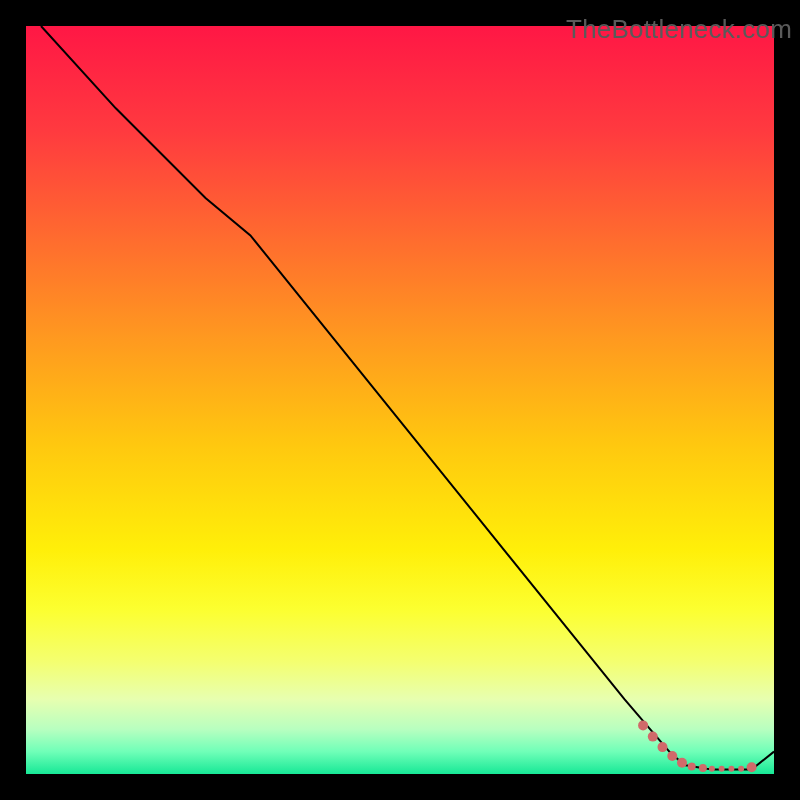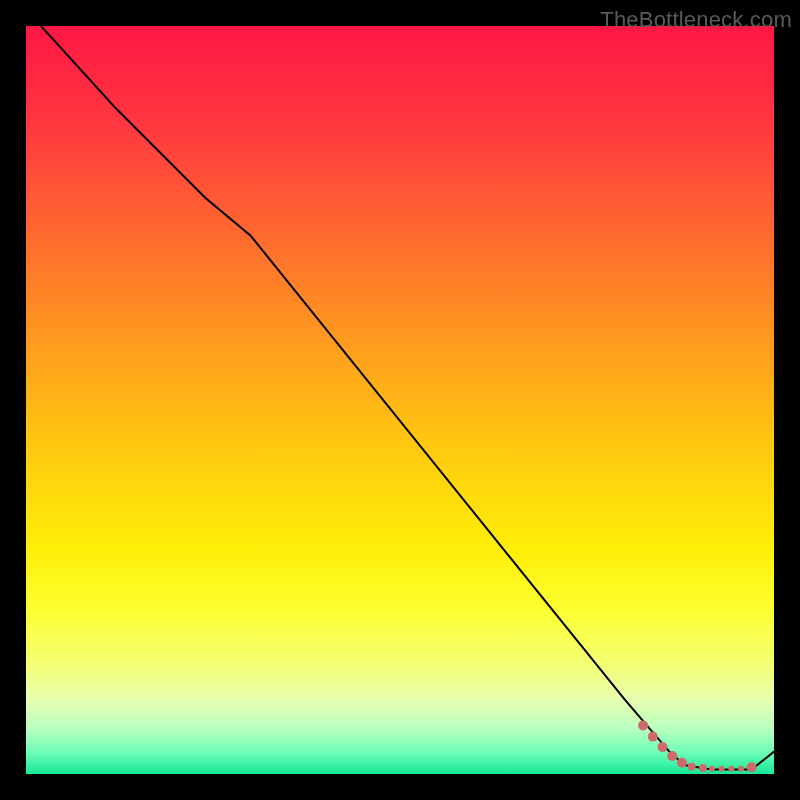--- a/index.html
+++ b/index.html
@@ -12,24 +12,24 @@
     font-family: Arial, Helvetica, sans-serif;
   }
   .frame {
     position: relative;
     width: 800px;
     height: 800px;
     background: #000;
   }
   .watermark {
     position: absolute;
-    top: 7px;
+    top: 14px;
     right: 8px;
     color: #5a5a5a;
-    font-size: 22px;
+    font-size: 26px;
     letter-spacing: 0.2px;
     font-weight: 400;
     user-select: none;
     z-index: 10;
   }
   .plot-outer {
     position: absolute;
     left: 26px;
     top: 26px;
     width: 748px;

